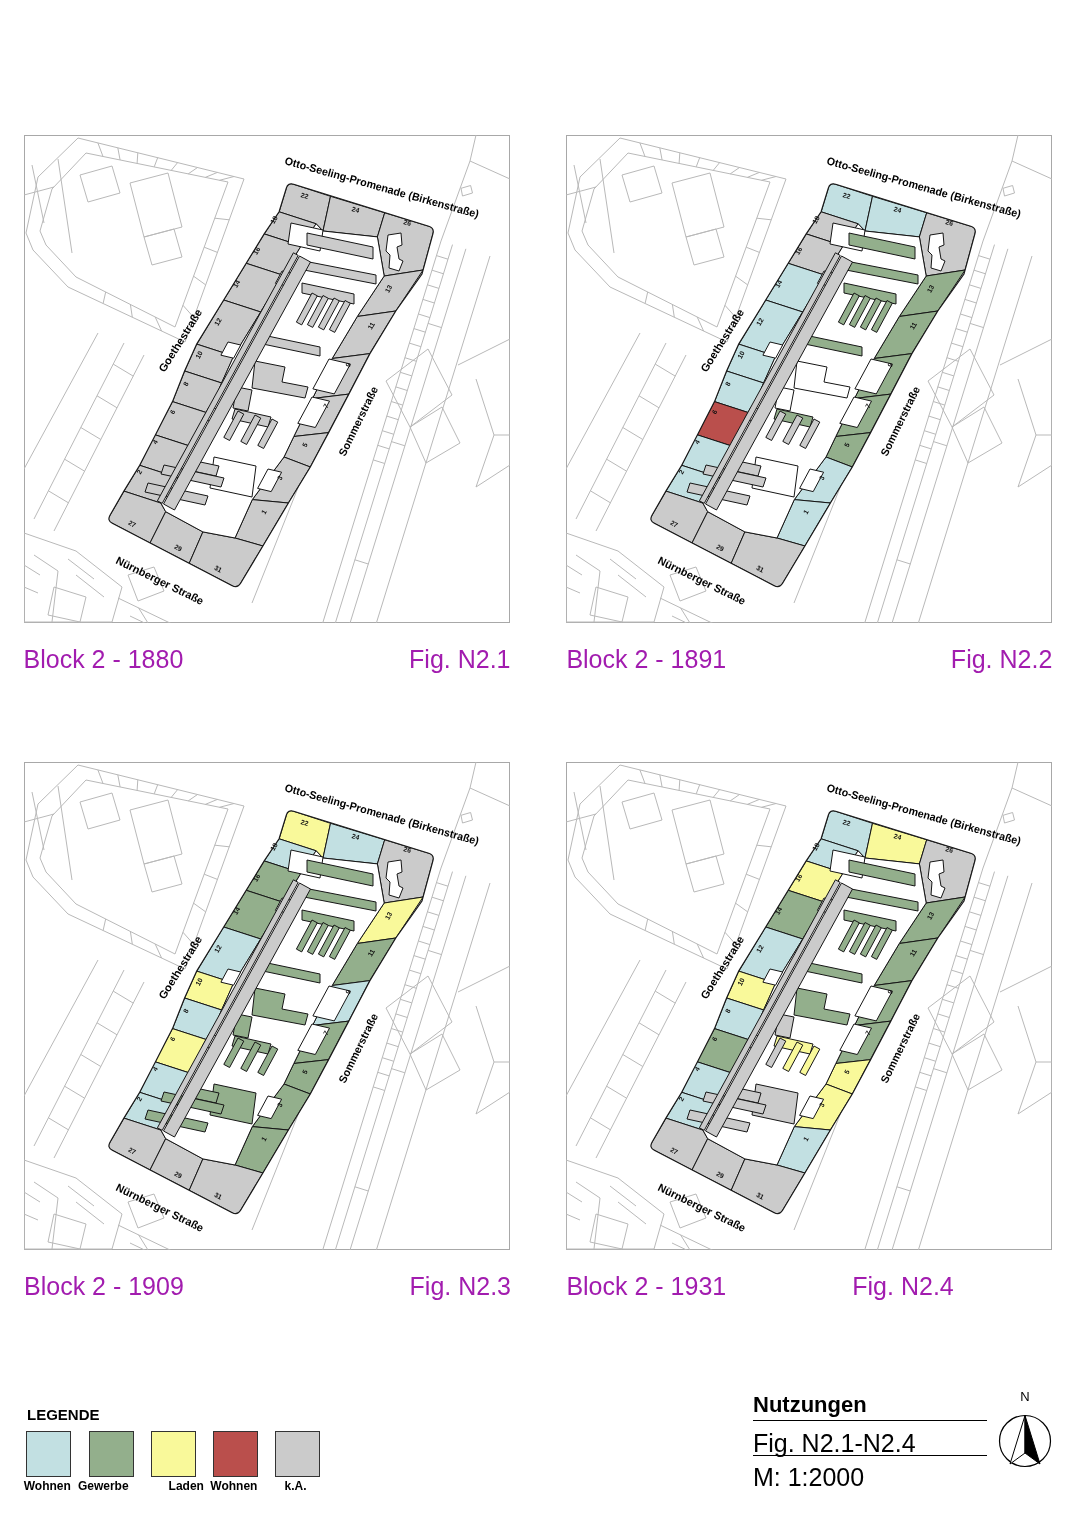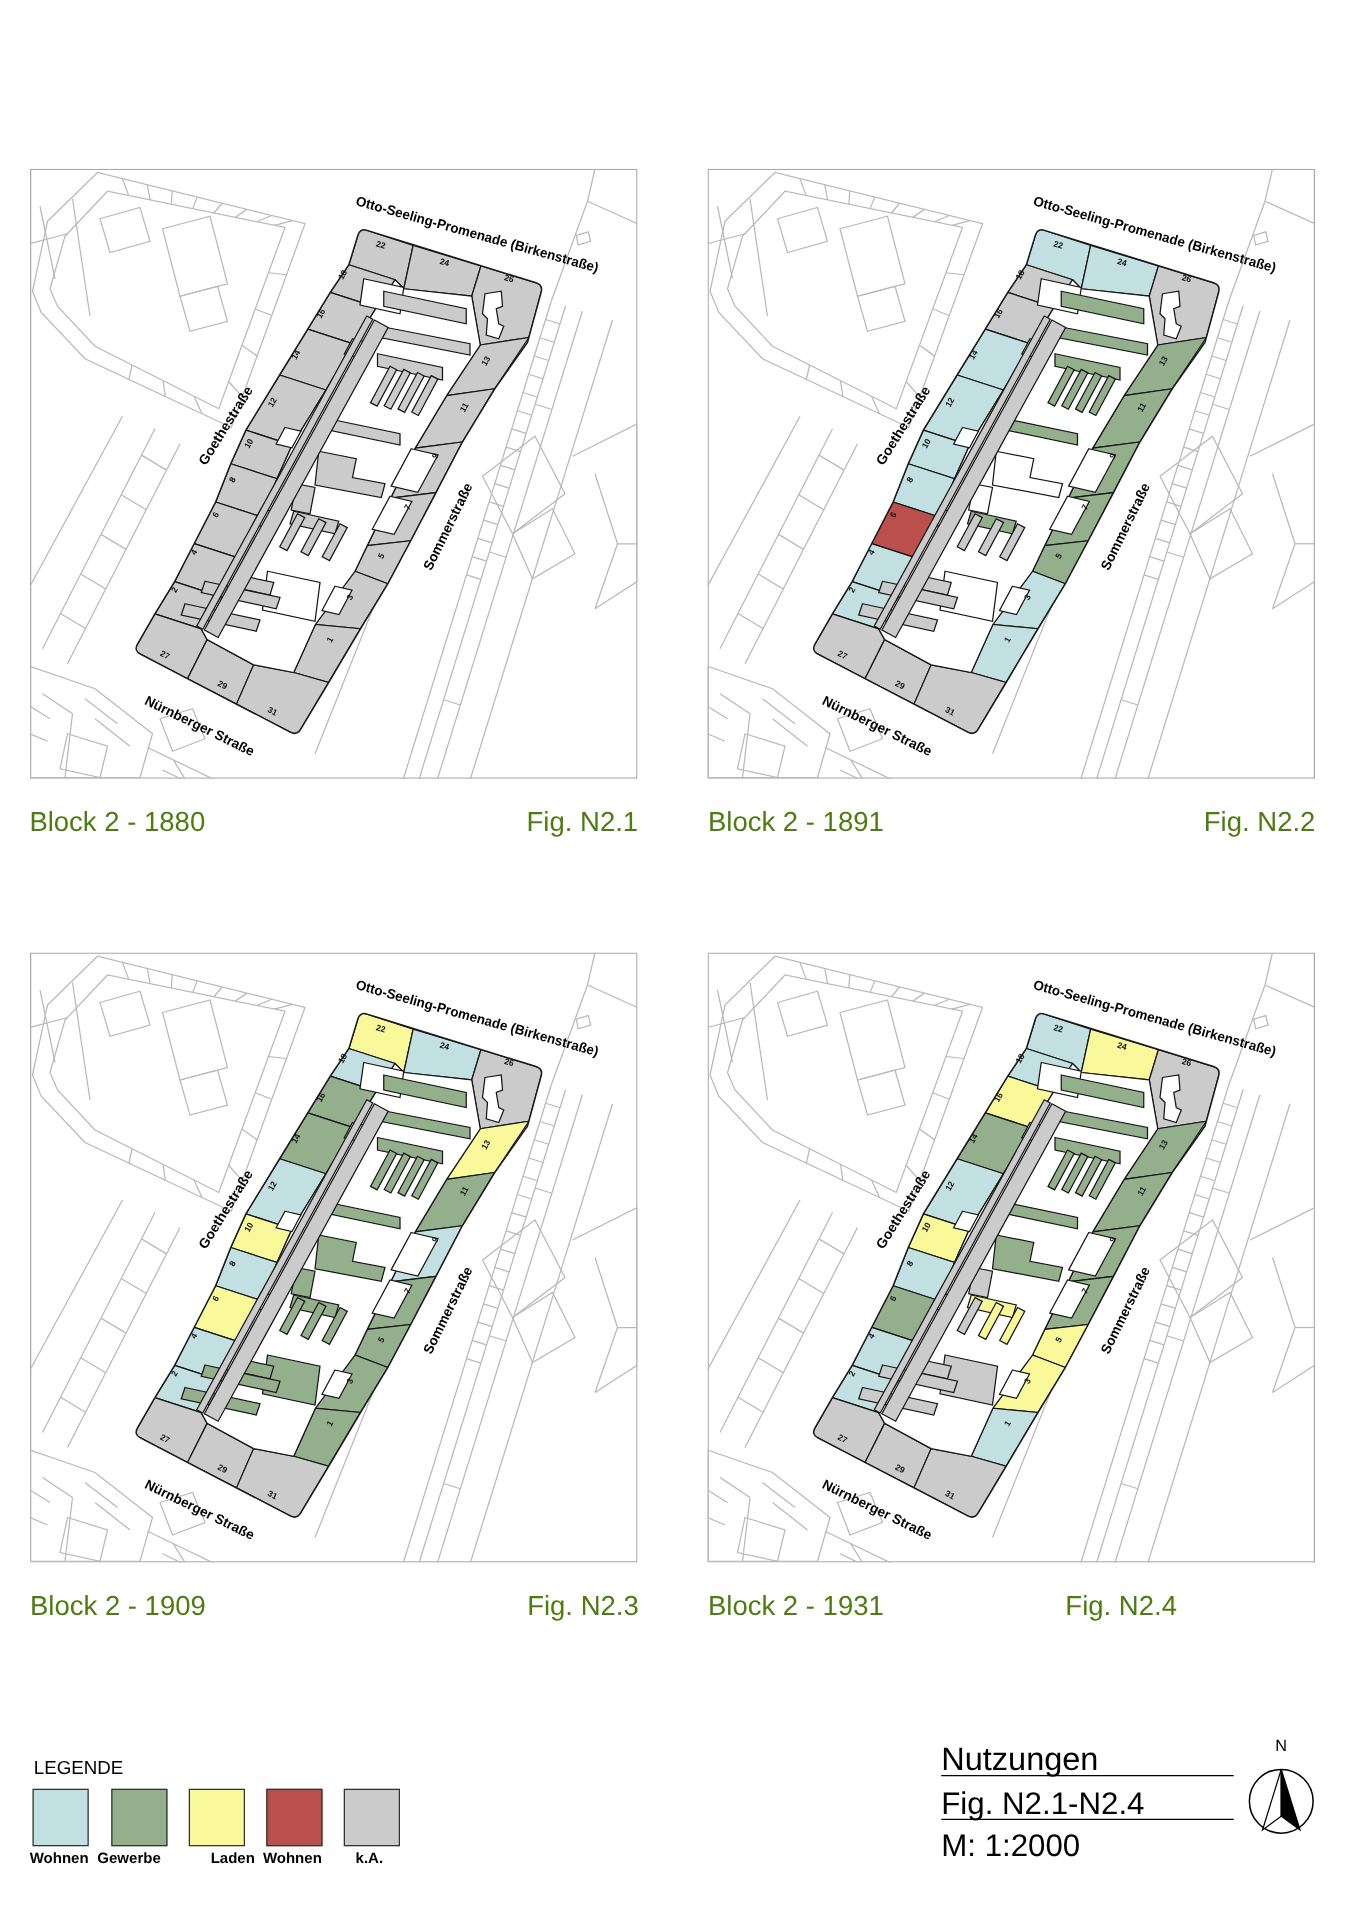--- a/index.html
+++ b/index.html
@@ -1,17 +1,17 @@
 <!DOCTYPE html>
 <html><head><meta charset="utf-8"><style>
 html,body{margin:0;padding:0;background:#fff}
 #page{position:relative;width:1086px;height:1534px;overflow:hidden;
  font-family:"Liberation Sans", sans-serif}
-.cap{position:absolute;font-size:22px;color:#4d7c0f;white-space:pre}
-.legt{font-size:15px;font-weight:normal}
+.cap{position:absolute;font-size:25px;color:#a21caf;white-space:pre}
+.legt{font-size:15px;font-weight:bold}
 .legl{position:absolute;font-size:12px;font-weight:bold}
 .tb{position:absolute;font-family:"Liberation Sans", sans-serif}
 </style></head><body>
 <div id="page">
 <svg width="0" height="0" style="position:absolute">
       <defs>
 <g id="basemap">
 <g fill="none" stroke="#b9b9b9" stroke-width="1">
 <polygon points="14.0,42.0 54.0,3.0 220.0,44.0 161.0,207.0 44.0,152.0 9.0,115.0 2.0,98.0"></polygon>
 <polygon points="28.0,54.0 62.0,18.0 204.0,47.0 151.0,192.0 52.0,142.0 22.0,110.0 16.0,96.0"></polygon>
@@ -215,21 +215,21 @@
     <div style="position:absolute;left:26.3px;top:1431px;width:43px;height:44px;background:#c2e0e2;border:1px solid #333"></div>
     <div class="legl" style="position:absolute;left:15.3px;top:1479px;width:64px;text-align:center">Wohnen</div>
     <div style="position:absolute;left:88.9px;top:1431px;width:43px;height:44px;background:#93af8c;border:1px solid #333"></div>
     <div class="legl" style="position:absolute;left:77.9px;top:1479px;width:64px;text-align:left">Gewerbe</div>
     <div style="position:absolute;left:150.9px;top:1431px;width:43px;height:44px;background:#f9f99a;border:1px solid #333"></div>
     <div class="legl" style="position:absolute;left:139.9px;top:1479px;width:64px;text-align:right">Laden</div>
     <div style="position:absolute;left:212.9px;top:1431px;width:43px;height:44px;background:#ba4f4c;border:1px solid #333"></div>
     <div class="legl" style="position:absolute;left:201.9px;top:1479px;width:64px;text-align:center">Wohnen</div>
     <div style="position:absolute;left:274.5px;top:1431px;width:43px;height:44px;background:#cbcbcb;border:1px solid #333"></div>
     <div class="legl" style="position:absolute;left:263.5px;top:1479px;width:64px;text-align:center">k.A.</div>
-<div class="tb" style="left:753px;top:1392px;font-size:26px;font-weight:normal">Nutzungen</div>
+<div class="tb" style="left:753px;top:1392px;font-size:22px;font-weight:bold">Nutzungen</div>
     <div style="position:absolute;left:753px;top:1420px;width:234px;border-top:1.5px solid #000"></div>
     <div class="tb" style="left:753px;top:1429px;font-size:25px">Fig. N2.1-N2.4</div>
     <div style="position:absolute;left:753px;top:1455px;width:234px;border-top:1.5px solid #000"></div>
     <div class="tb" style="left:753px;top:1463px;font-size:25px">M: 1:2000</div>
 <svg style="position:absolute;left:995px;top:1385px" width="62" height="85" viewBox="0 0 62 85">
       <text x="30" y="16" text-anchor="middle" font-size="13" font-family="Liberation Sans, sans-serif">N</text>
       <circle cx="30" cy="56" r="25.5" fill="none" stroke="#000" stroke-width="1.2"></circle>
       <polygon points="30,30.5 15,79 30,68" fill="#fff" stroke="#000" stroke-width="1"></polygon>
       <polygon points="30,30.5 45,79 30,68" fill="#000" stroke="#000" stroke-width="1"></polygon>
     </svg>

